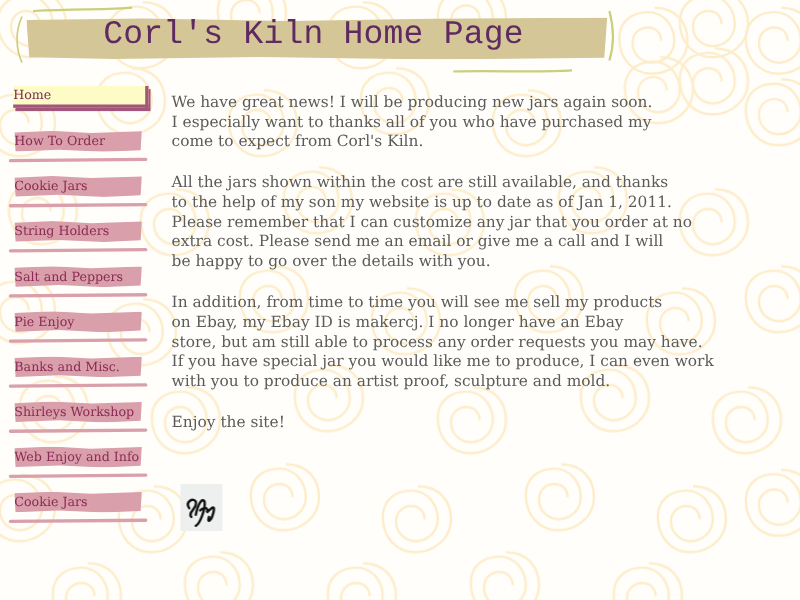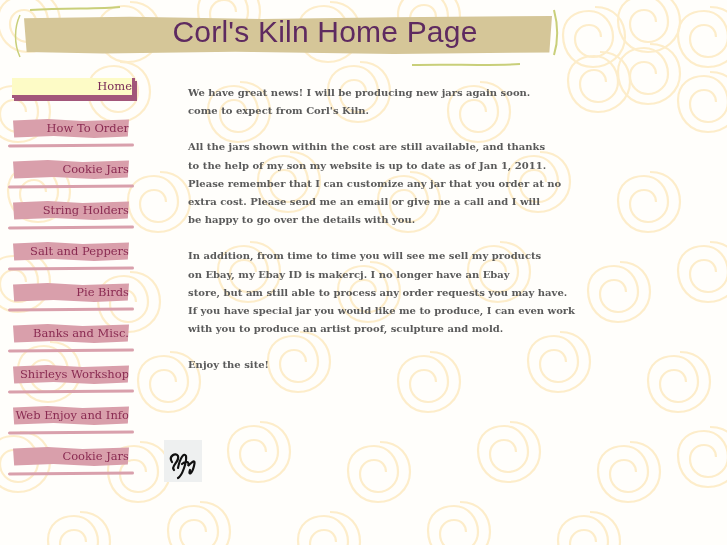--- a/index.html
+++ b/index.html
@@ -10,51 +10,50 @@
   }
   .bg-swirls { position: absolute; left: 0; top: 0; width: 727px; height: 545px; z-index: 0; }
   .header { position: absolute; left: 0; top: 0; width: 570px; height: 70px; z-index: 1; }
   .banner {
     position: absolute; left: 24px; top: 16px; width: 528px; height: 38px;
     background: #d5c698;
     clip-path: polygon(0 6%, 20% 2%, 45% 8%, 70% 3%, 100% 0, 99.5% 96%, 70% 100%, 40% 94%, 15% 99%, 0.5% 95%);
   }
   .banner-title {
     position: absolute; left: 0; top: 15px; width: 570px; text-align: center;
-    font-family: Liberation Sans, sans-serif; font-size: 30px; color: #5e2a60;
+    font-family: Liberation Mono, monospace; font-size: 30px; color: #5e2a60;
     letter-spacing: 0.2px;
-    margin-left: 40px;
   }
   .nav { position: absolute; left: 8px; top: 78px; width: 128px; z-index: 2; }
   .nav-item { position: relative; height: 41px; }
   .nav-btn {
     position: absolute; left: 5px; top: 0; width: 116px; height: 19px;
     background: #d99fab; color: #8a2b52;
     font-family: "DejaVu Serif", serif; font-size: 11.5px;
-    text-align: right; line-height: 19px; cursor: pointer; text-decoration: none;
+    text-align: left; line-height: 19px; cursor: pointer; text-decoration: none;
     clip-path: polygon(0 8%, 30% 0, 60% 10%, 100% 2%, 99% 92%, 70% 100%, 35% 90%, 1% 98%);
     white-space: nowrap;
   }
   .nav-btn.home {
     background: #fdfbc6; color: #7a2b58; left: 4px; width: 120px;
     box-shadow: 2px 3px 0 #a2567a;
     clip-path: none;
     border-right: 3px solid #a2567a;
     border-bottom: 3px solid #a2567a;
     height: 17px; line-height: 17px;
   }
   .nav-underline {
     position: absolute; left: 0; top: 25px; width: 126px; height: 3px;
     background: #d9a0ac; border-radius: 2px;
     transform: rotate(-0.5deg);
   }
   .content {
     position: absolute; left: 156px; top: 84px; width: 380px; z-index: 2;
-    font-family: "DejaVu Serif", serif; font-size: 10px; font-weight: bold;
-    color: #5a5a5a; line-height: 18.2px; margin-left: 32px;
+    font-family: "DejaVu Serif", serif; font-size: 14px; font-weight: normal;
+    color: #5a5a5a; line-height: 18.2px;
   }
   .content p { margin: 0 0 18px 0; white-space: nowrap; }
   .content .line { display: block; }
   .signature {
     position: absolute; left: 164px; top: 440px; width: 38px; height: 42px; z-index: 2;
     background: #eef0f0;
   }
   .telephone {
     position: absolute; left: 156px; top: 532px; z-index: 2;
     font-family: "DejaVu Serif", serif; font-size: 11px; font-weight: bold; color: #5a5a5a; margin-top: 40px;
@@ -145,21 +144,21 @@
   </div>
   <div class="nav-item">
     <a class="nav-btn">String Holders</a>
     <div class="nav-underline"></div>
   </div>
   <div class="nav-item">
     <a class="nav-btn">Salt and Peppers</a>
     <div class="nav-underline"></div>
   </div>
   <div class="nav-item">
-    <a class="nav-btn">Pie Birds</a>
+    <a class="nav-btn">Pie Enjoy</a>
     <div class="nav-underline"></div>
   </div>
   <div class="nav-item">
     <a class="nav-btn">Banks and Misc.</a>
     <div class="nav-underline"></div>
   </div>
   <div class="nav-item">
     <a class="nav-btn">Shirleys Workshop</a>
     <div class="nav-underline"></div>
   </div>
@@ -169,20 +168,21 @@
   </div>
   <div class="nav-item">
     <a class="nav-btn">Cookie Jars</a>
     <div class="nav-underline"></div>
   </div>
 </nav>
 
 <main class="content">
   <p>
     <span class="line">We have great news! I will be producing new jars again soon.</span>
+    <span class="line">I especially want to thanks all of you who have purchased my</span>
     <span class="line">come to expect from Corl's Kiln.</span>
   </p>
   <p>
     <span class="line">All the jars shown within the cost are still available, and thanks</span>
     <span class="line">to the help of my son my website is up to date as of Jan 1, 2011.</span>
     <span class="line">Please remember that I can customize any jar that you order at no</span>
     <span class="line">extra cost. Please send me an email or give me a call and I will</span>
     <span class="line">be happy to go over the details with you.</span>
   </p>
   <p>

